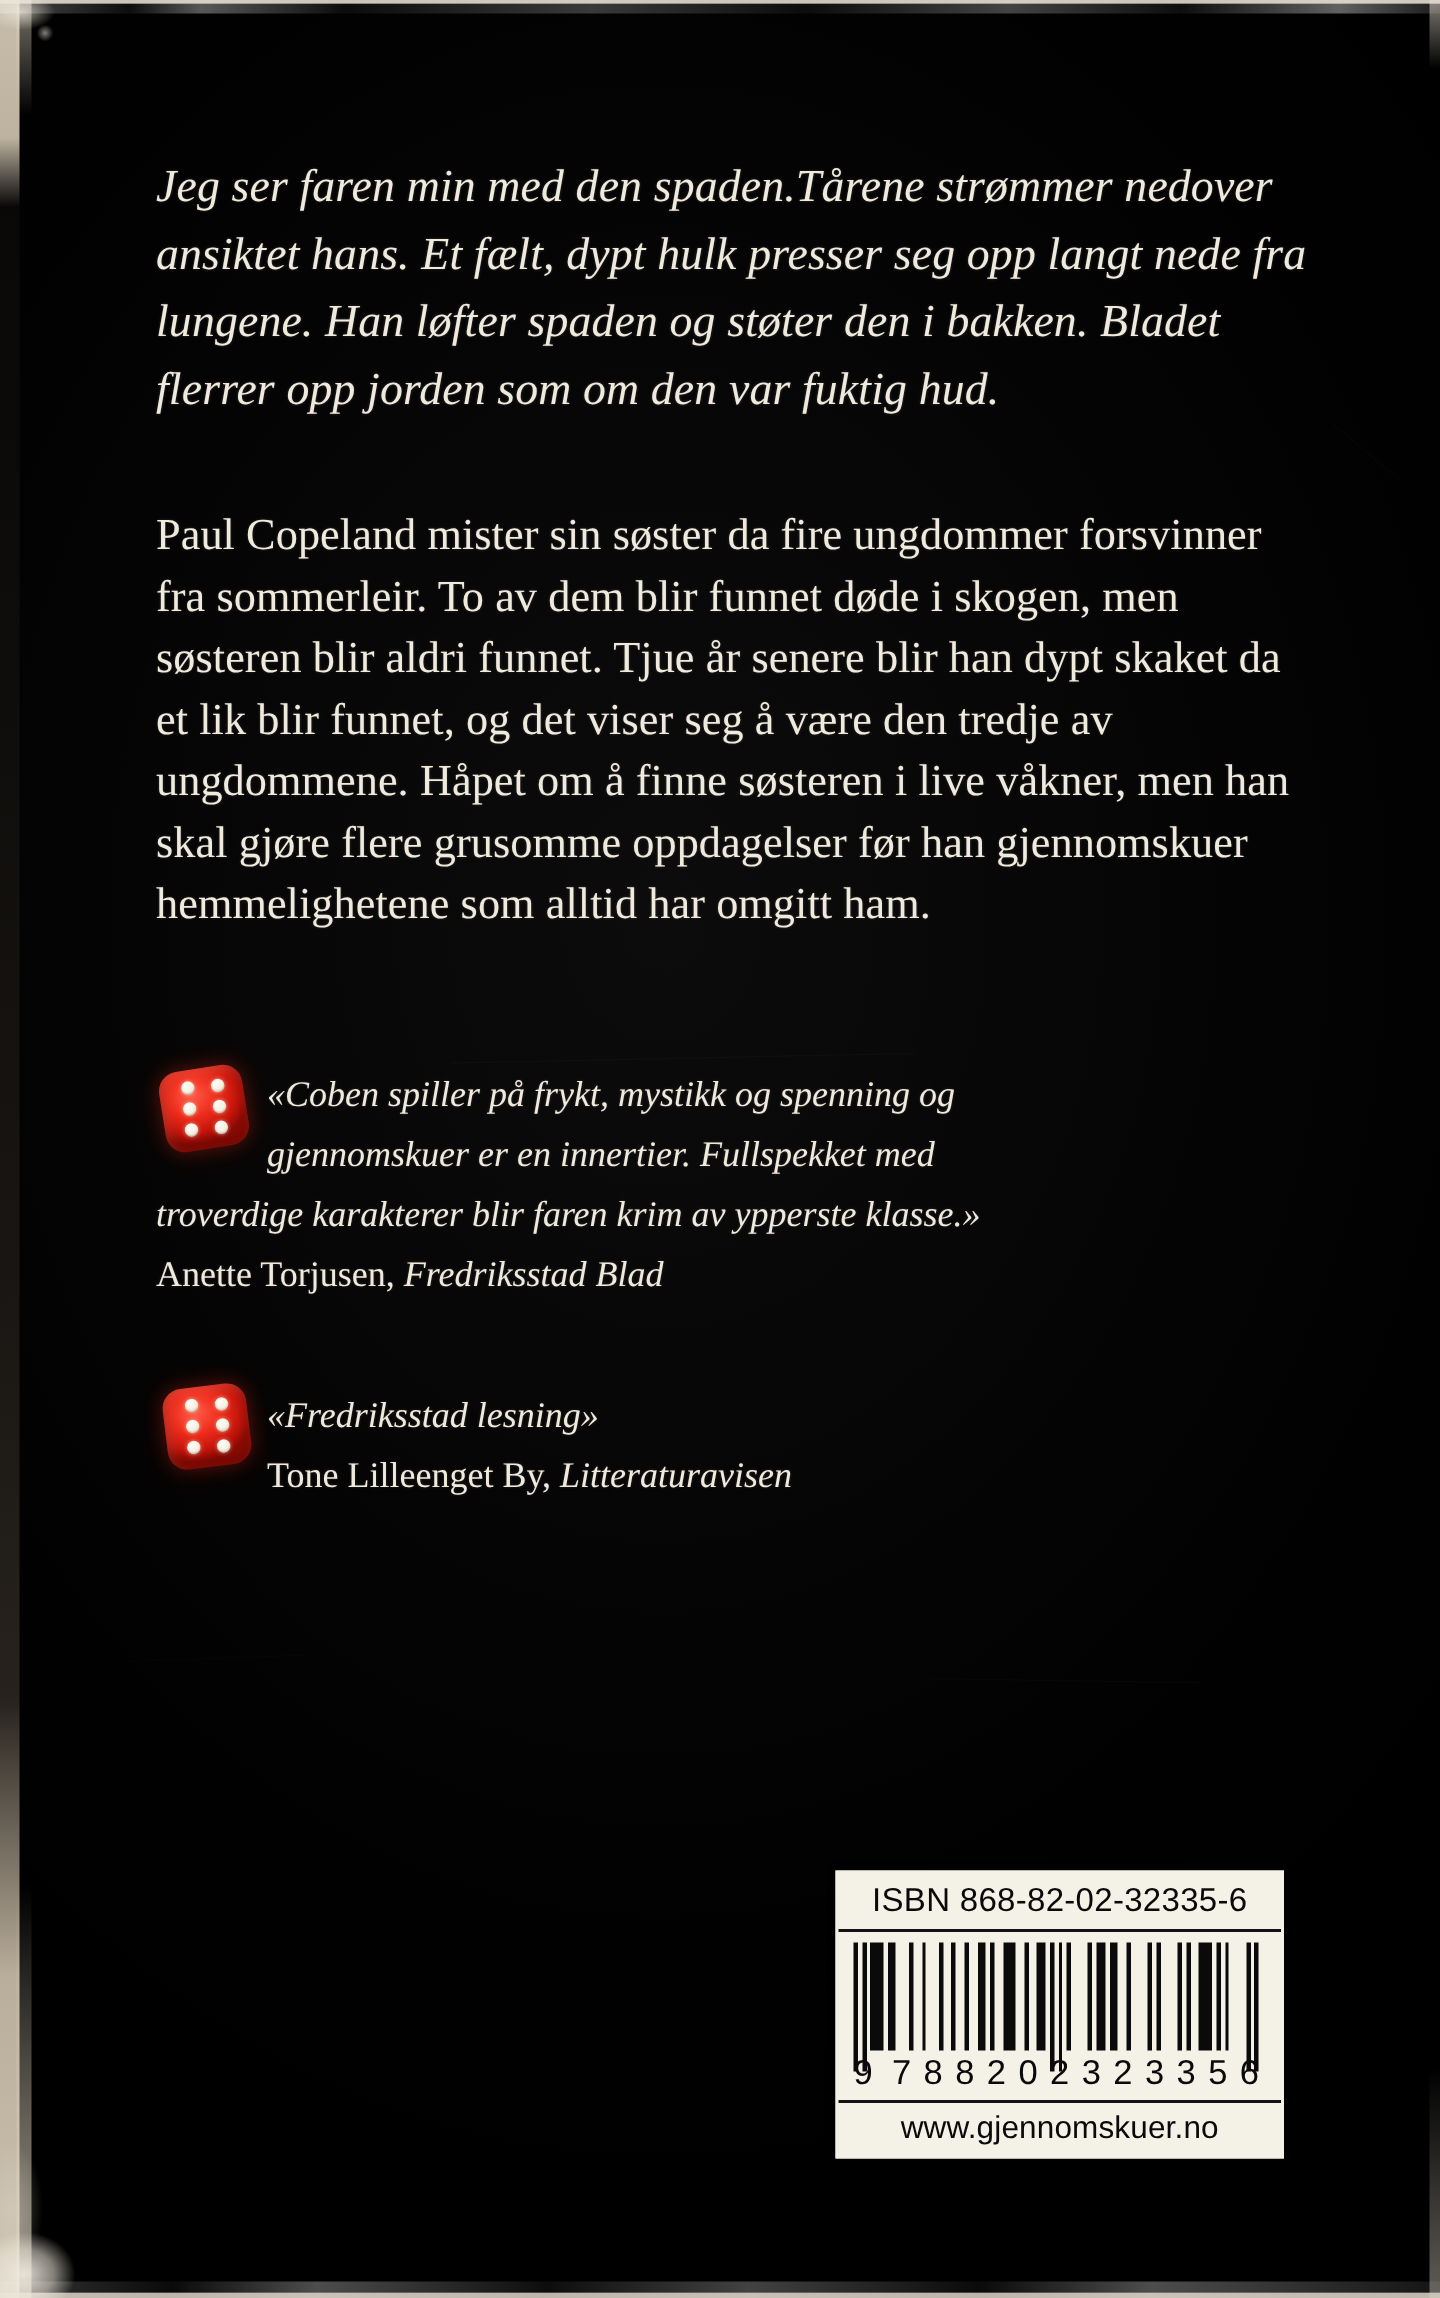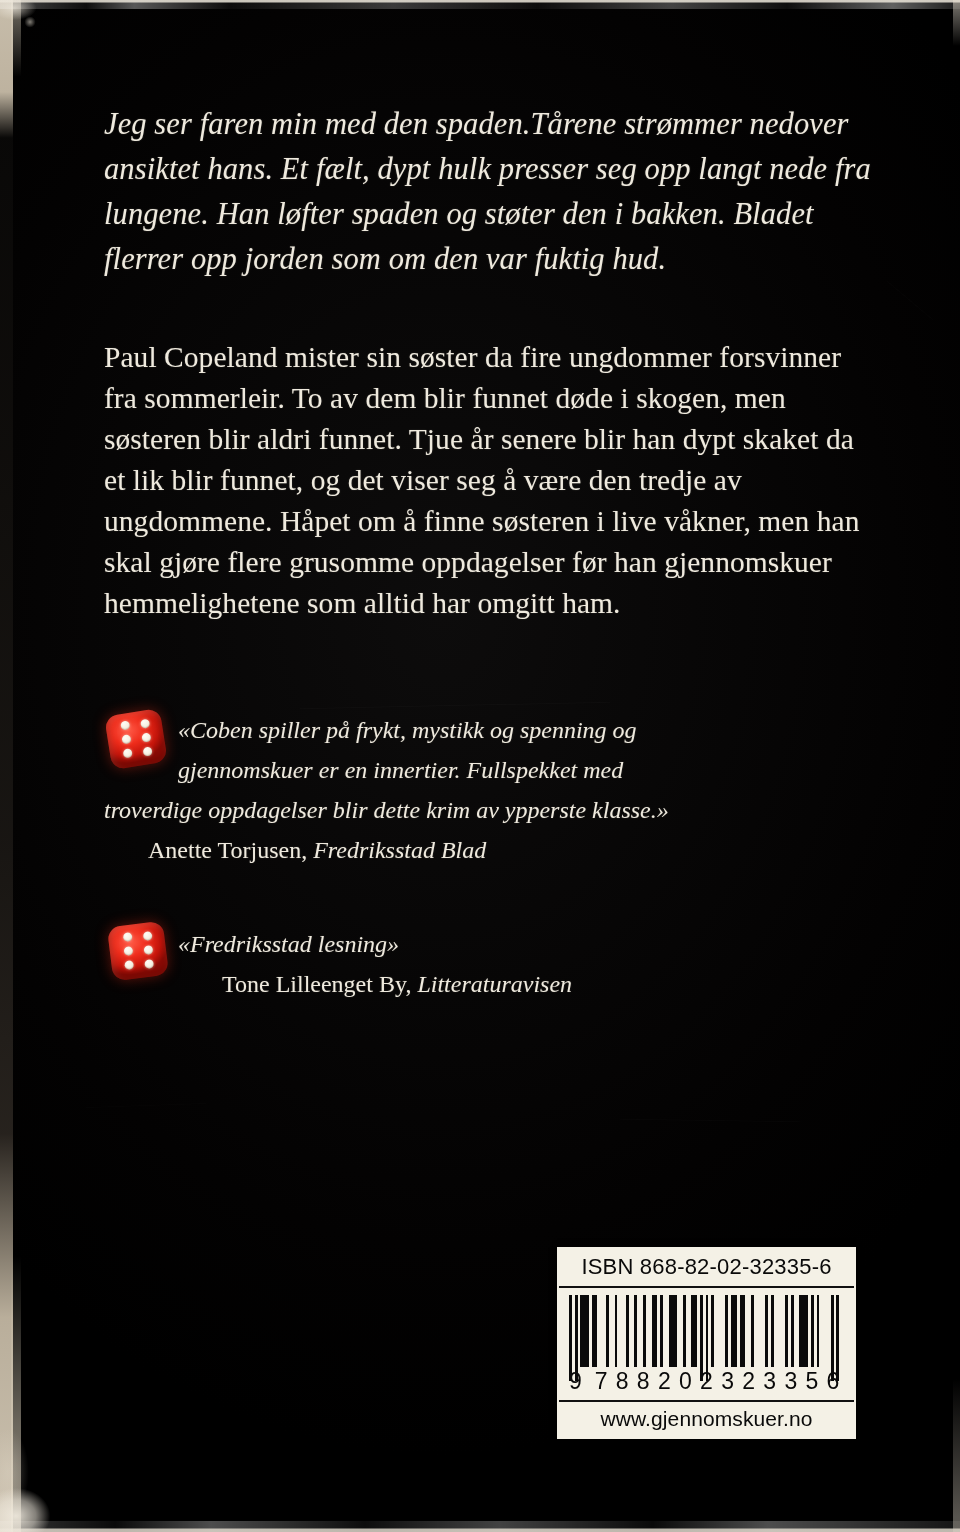--- a/index.html
+++ b/index.html
@@ -155,21 +155,20 @@
   .review.indent-two .review-quote {
     text-indent: 74px;
   }
   .review.indent-two .review-quote .l2 { display: block; text-indent: 74px; }
   .review.indent-two .review-quote .l3 { display: block; text-indent: 0; }
   .review.indent-one .review-quote { text-indent: 74px; }
 
   .review-source {
     display: block;
     font-style: normal;
-    margin-left: 44px;
   }
   .review.indent-two .review-source { text-indent: 0; }
   .review.indent-one .review-source { text-indent: 74px; }
   .review-source .pub { font-style: italic; }
 
   
   .die {
     position: absolute;
     left: 4px;
     top: 2px;
@@ -311,21 +310,21 @@
             <span class="pip"></span>
             <span class="pip"></span>
           </div>
         </div>
         <p class="review-body">
           <span class="review-quote">«Coben spiller på frykt, mystikk og spenning og</span>
           <span class="review-quote">
               <span class="l2">gjennomskuer er en innertier. Fullspekket med</span>
             </span>
           <span class="review-quote">
-              <span class="l3">troverdige oppdagelser blir dette krim av ypperste klasse.»</span>
+              <span class="l3">troverdige karakterer blir faren krim av ypperste klasse.»</span>
             </span>
           <span class="review-source"><span>Anette Torjusen, </span><span class="pub">Fredriksstad Blad</span></span>
         </p>
       </div>
 
       <div class="review indent-one">
         <div class="die die-2">
           <div class="face">
             <span class="pip"></span>
             <span class="pip"></span>

